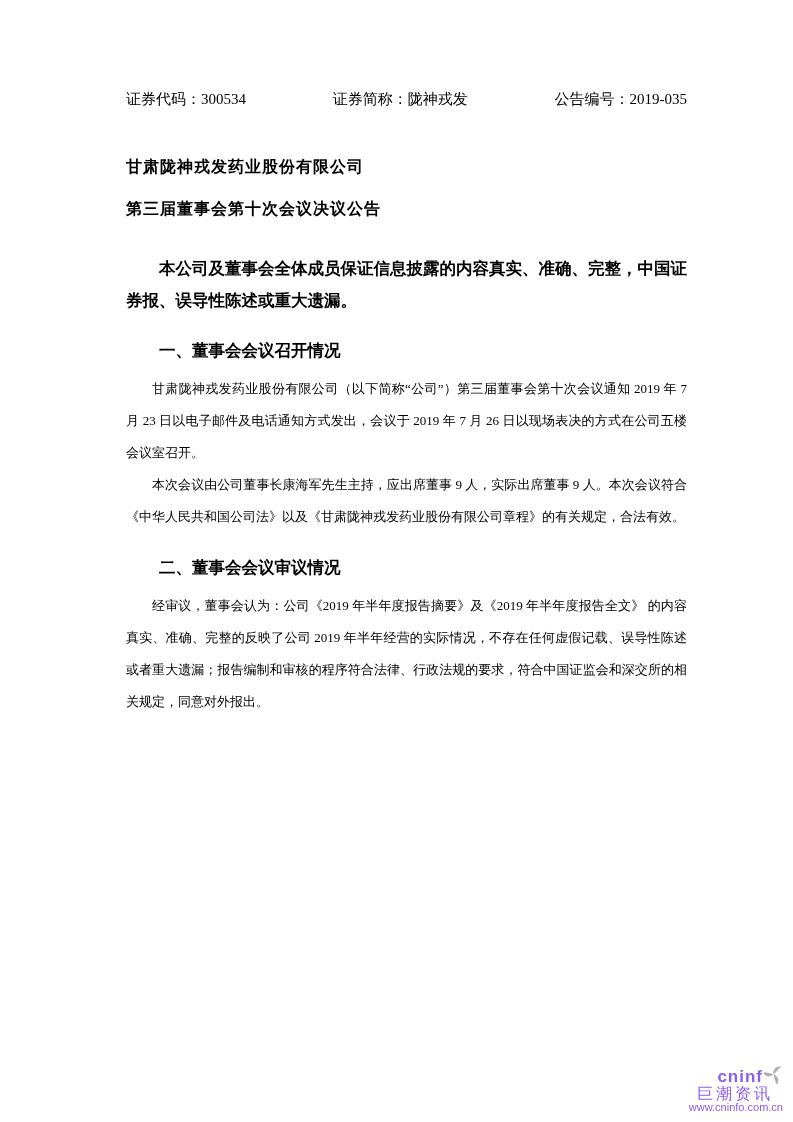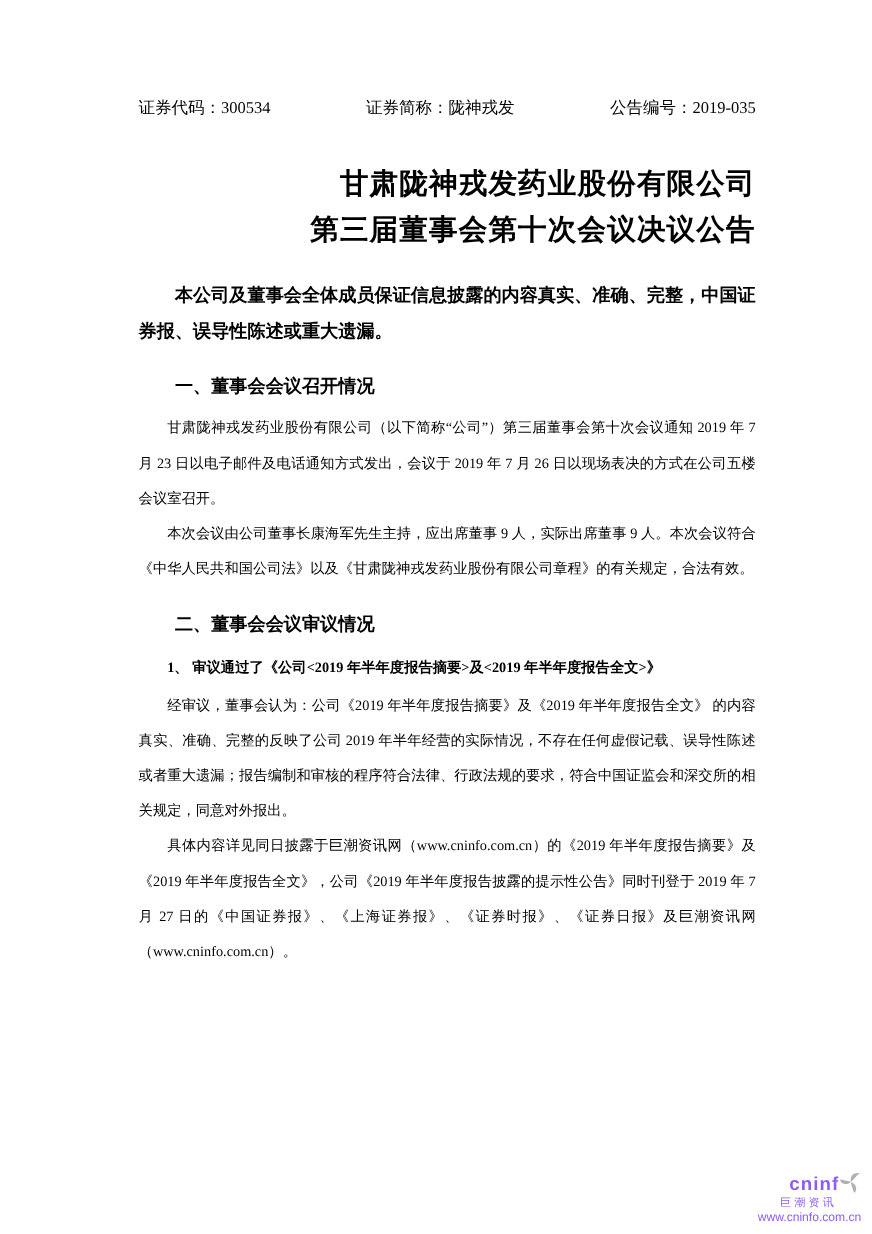--- a/index.html
+++ b/index.html
@@ -27,23 +27,23 @@
   .doc-header {
     display: flex;
     justify-content: space-between;
     margin-top: 90px;
     font-size: 15px;
     line-height: 18px;
     white-space: nowrap;
   }
   .doc-title {
     margin-top: 38px;
-    text-align: right;
+    text-align: left;
     font-weight: 700;
-    font-size: 26px;
+    font-size: 16px;
     line-height: 42px;
     letter-spacing: 1px;
   }
   .declaration {
     margin-top: 23px;
     font-weight: 700;
     font-size: 16.5px;
     line-height: 32px;
     text-indent: 2em;
     text-align: justify;
@@ -83,24 +83,24 @@
     display: flex;
     align-items: center;
     justify-content: flex-end;
     gap: 1px;
     font-size: 17px;
     font-weight: 700;
     letter-spacing: 1px;
     line-height: 18px;
   }
   .wm-cn {
-    font-size: 10px;
+    font-size: 16px;
     letter-spacing: 3px;
     line-height: 12px;
-    margin-right: 22px;
+    margin-right: 10px;
   }
   .wm-url {
     font-size: 11px;
     line-height: 14px;
   }
 </style>
 </head>
 <body>
 
 <div class="page">
@@ -117,23 +117,21 @@
       <div>第三届董事会第十次会议决议公告</div>
     </div>
 
     <p class="declaration">本公司及董事会全体成员保证信息披露的内容真实、准确、完整，中国证券报、误导性陈述或重大遗漏。</p>
 
     <div class="sec-heading">一、董事会会议召开情况</div>
     <p class="para">甘肃陇神戎发药业股份有限公司（以下简称“公司”）第三届董事会第十次会议通知 2019 年 7 月 23 日以电子邮件及电话通知方式发出，会议于 2019 年 7 月 26 日以现场表决的方式在公司五楼会议室召开。</p>
     <p class="para">本次会议由公司董事长康海军先生主持，应出席董事 9 人，实际出席董事 9 人。本次会议符合《中华人民共和国公司法》以及《甘肃陇神戎发药业股份有限公司章程》的有关规定，合法有效。</p>
 
     <div class="sec-heading mid">二、董事会会议审议情况</div>
-    <p class="para item-heading">1、 审议通过了《公司&lt;2019 年半年度报告摘要&gt;及&lt;2019 年半年度报告全文&gt;》</p>
     <p class="para">经审议，董事会认为：公司《2019 年半年度报告摘要》及《2019 年半年度报告全文》 的内容真实、准确、完整的反映了公司 2019 年半年经营的实际情况，不存在任何虚假记载、误导性陈述或者重大遗漏；报告编制和审核的程序符合法律、行政法规的要求，符合中国证监会和深交所的相关规定，同意对外报出。</p>
-    <p class="para">具体内容详见同日披露于巨潮资讯网（www.cninfo.com.cn）的《2019 年半年度报告摘要》及《2019 年半年度报告全文》，公司《2019 年半年度报告披露的提示性公告》同时刊登于 2019 年 7 月 27 日的《中国证券报》、《上海证券报》、《证券时报》、《证券日报》及巨潮资讯网（www.cninfo.com.cn）。</p>
 
   </div>
 
   <div class="watermark" style="color:#8b5cf6;">
     <div class="wm-brand-row">
       <span>cninf</span>
       <span class="wm-logo">
         <svg width="19" height="19" viewBox="0 0 24 24" aria-hidden="true">
           <g fill="#b0b0b0">
             <path d="M12 12 C11 5, 15 1, 22 2 C18 5, 16 9, 12 12 Z"></path>

